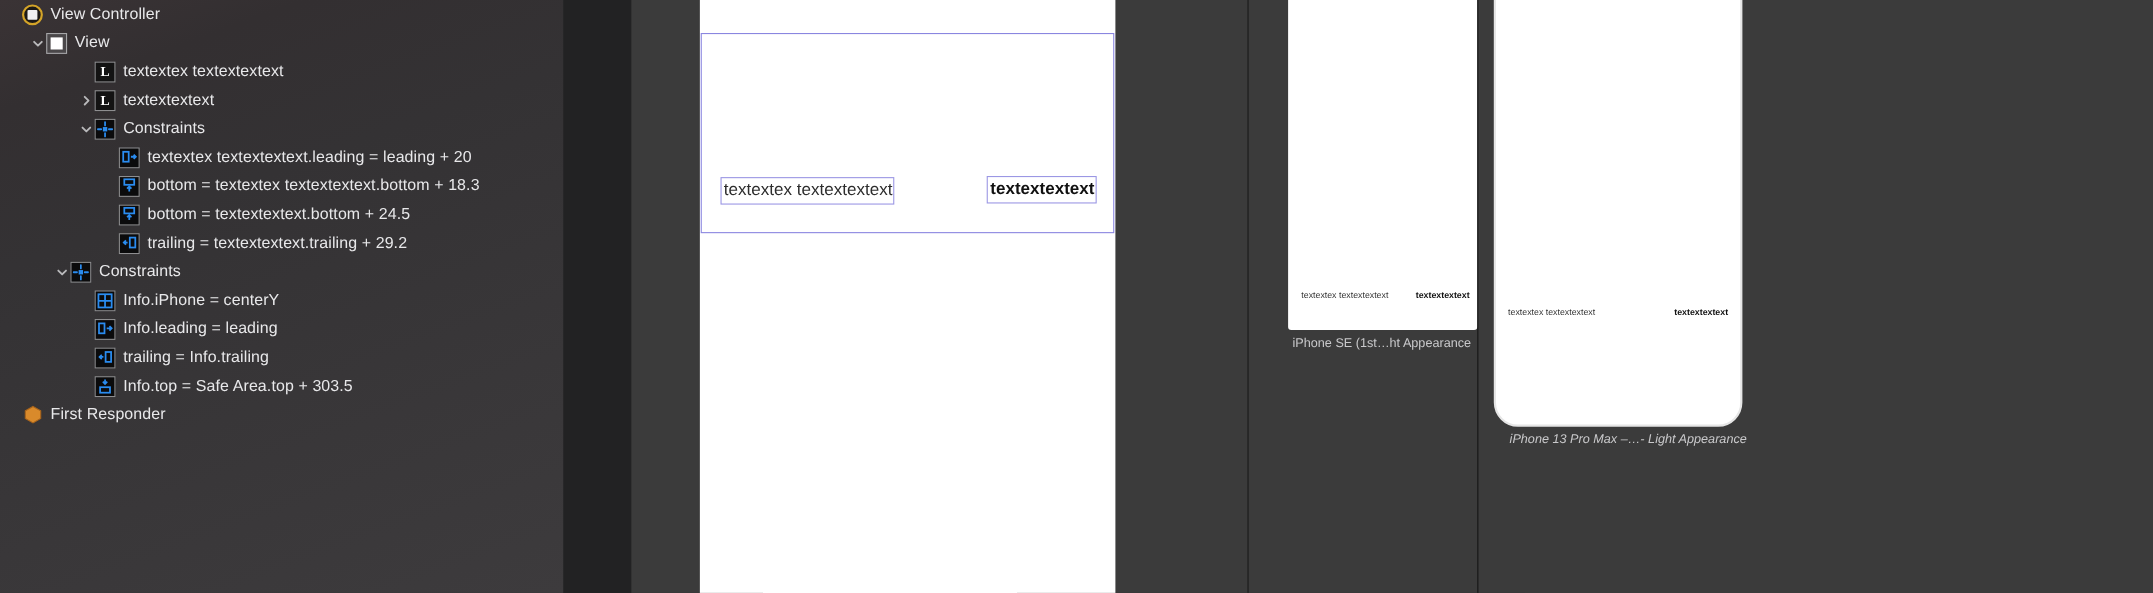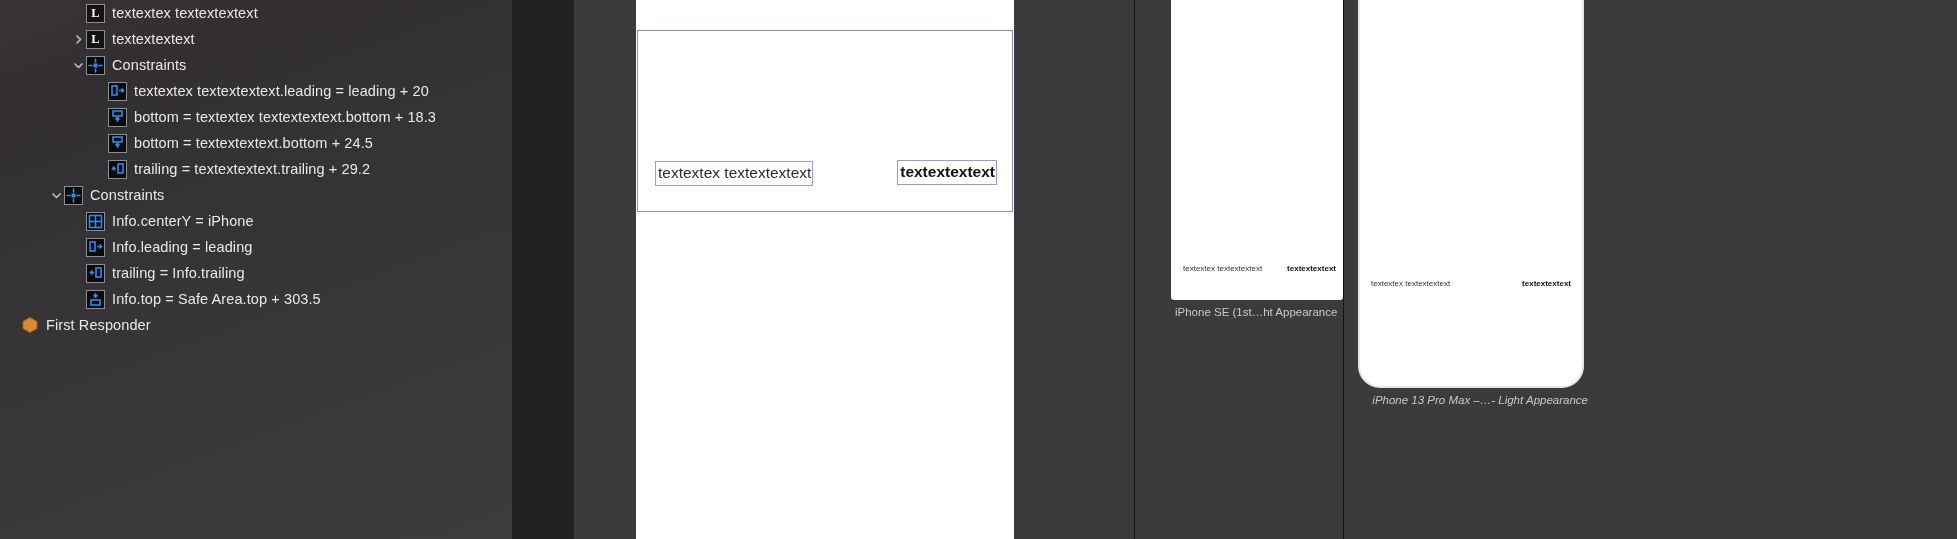--- a/index.html
+++ b/index.html
@@ -103,20 +103,44 @@
   .divider-v{ position:absolute; top:0; bottom:0; width:1px; background:#141414; }
 </style>
 </head>
 <body>
 
 <div id="root">
 
   <div class="outline">
     <div id="outline-rows">
         <div class="row">
+          <span class="indent" style="width:0px"></span>
+          <span class="tw empty"></span>
+          <span class="ico">
+            <span class="ic-vc">
+              <i></i>
+            </span>
+          </span>
+          <span class="label">View Controller</span>
+        </div>
+        <div class="row">
+          <span class="indent" style="width:22px"></span>
+          <span class="tw">
+            <svg width="11" height="11" viewBox="0 0 11 11">
+              <path d="M2 4l3.5 3.5L9 4" stroke="#b9b9bb" stroke-width="1.7" fill="none" stroke-linecap="round" stroke-linejoin="round"></path>
+            </svg>
+          </span>
+          <span class="ico">
+            <span class="ic-view">
+              <i></i>
+            </span>
+          </span>
+          <span class="label">View</span>
+        </div>
+        <div class="row">
           <span class="indent" style="width:66px"></span>
           <span class="tw empty"></span>
           <span class="ico">
             <span class="ic-label">L</span>
           </span>
           <span class="label">textextex textextextext</span>
         </div>
         <div class="row">
           <span class="indent" style="width:66px"></span>
           <span class="tw">
@@ -219,21 +243,21 @@
           <span class="indent" style="width:66px"></span>
           <span class="tw empty"></span>
           <span class="ico">
             <span class="ic-c">
               <svg width="17" height="17" viewBox="0 0 17 17">
                 <rect x="2.5" y="2.5" width="12" height="12" stroke="#2a8cf0" fill="none" stroke-width="1.6"></rect>
                 <path d="M8.5 2.5v12M2.5 8.5h12" stroke="#2a8cf0" fill="none" stroke-width="1.6"></path>
               </svg>
             </span>
           </span>
-          <span class="label">Info.centerY = iPhone</span>
+          <span class="label">Info.iPhone = centerY</span>
         </div>
         <div class="row">
           <span class="indent" style="width:66px"></span>
           <span class="tw empty"></span>
           <span class="ico">
             <span class="ic-c">
               <svg width="17" height="17" viewBox="0 0 17 17">
                 <rect x="3" y="3" width="5" height="9" stroke="#2a8cf0" fill="none" stroke-width="1.6"></rect>
                 <path d="M10 7.5h4M12.5 5.5l2 2-2 2" stroke="#2a8cf0" fill="none" stroke-width="1.6"></path>
               </svg>

